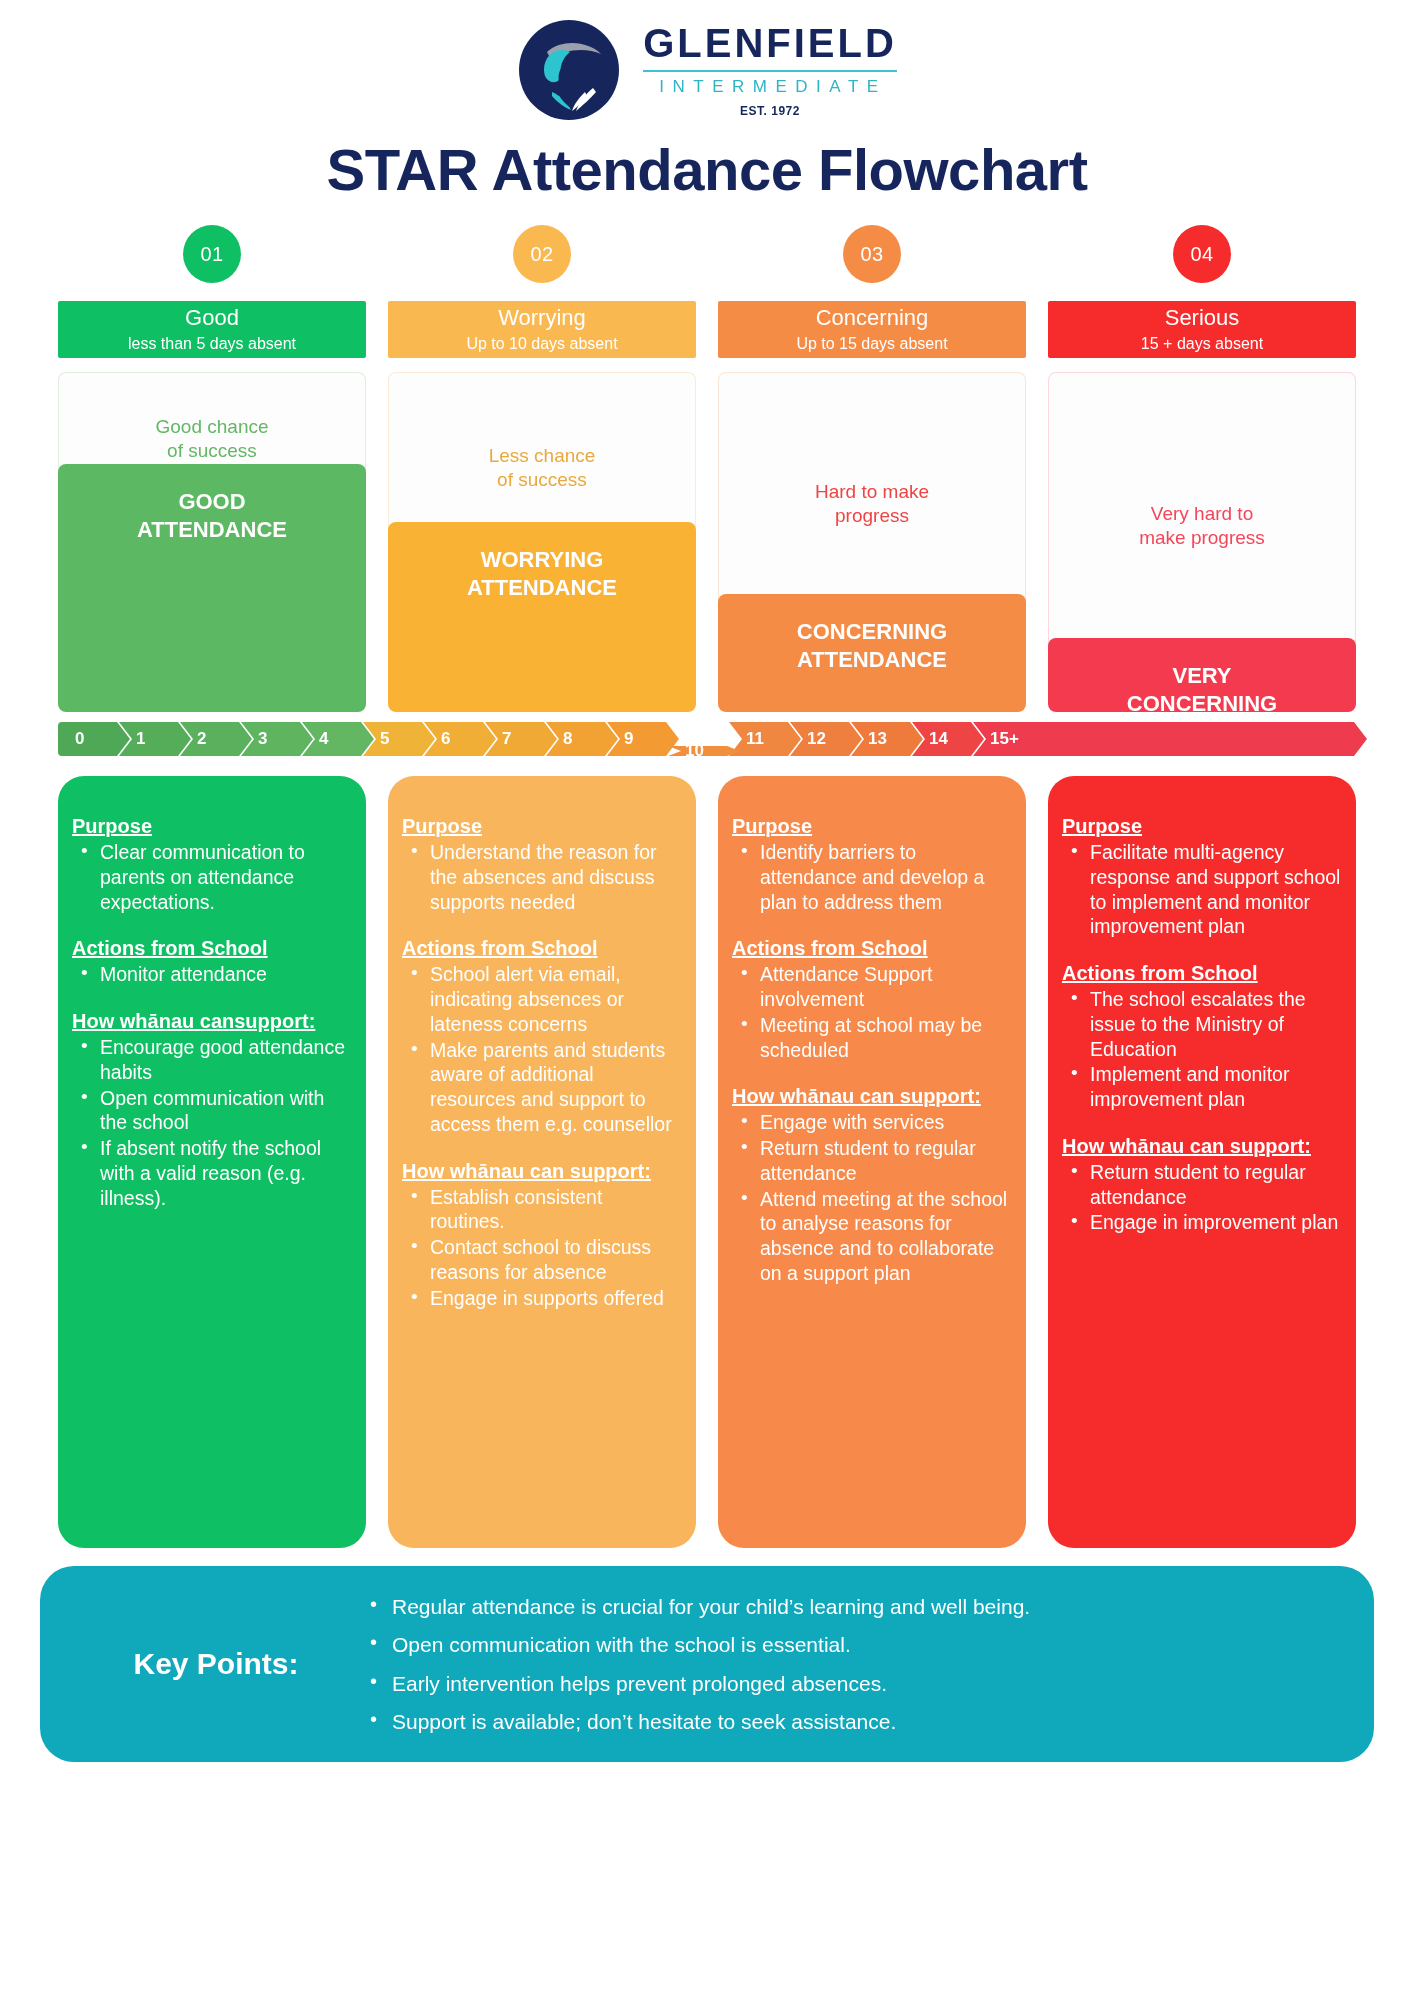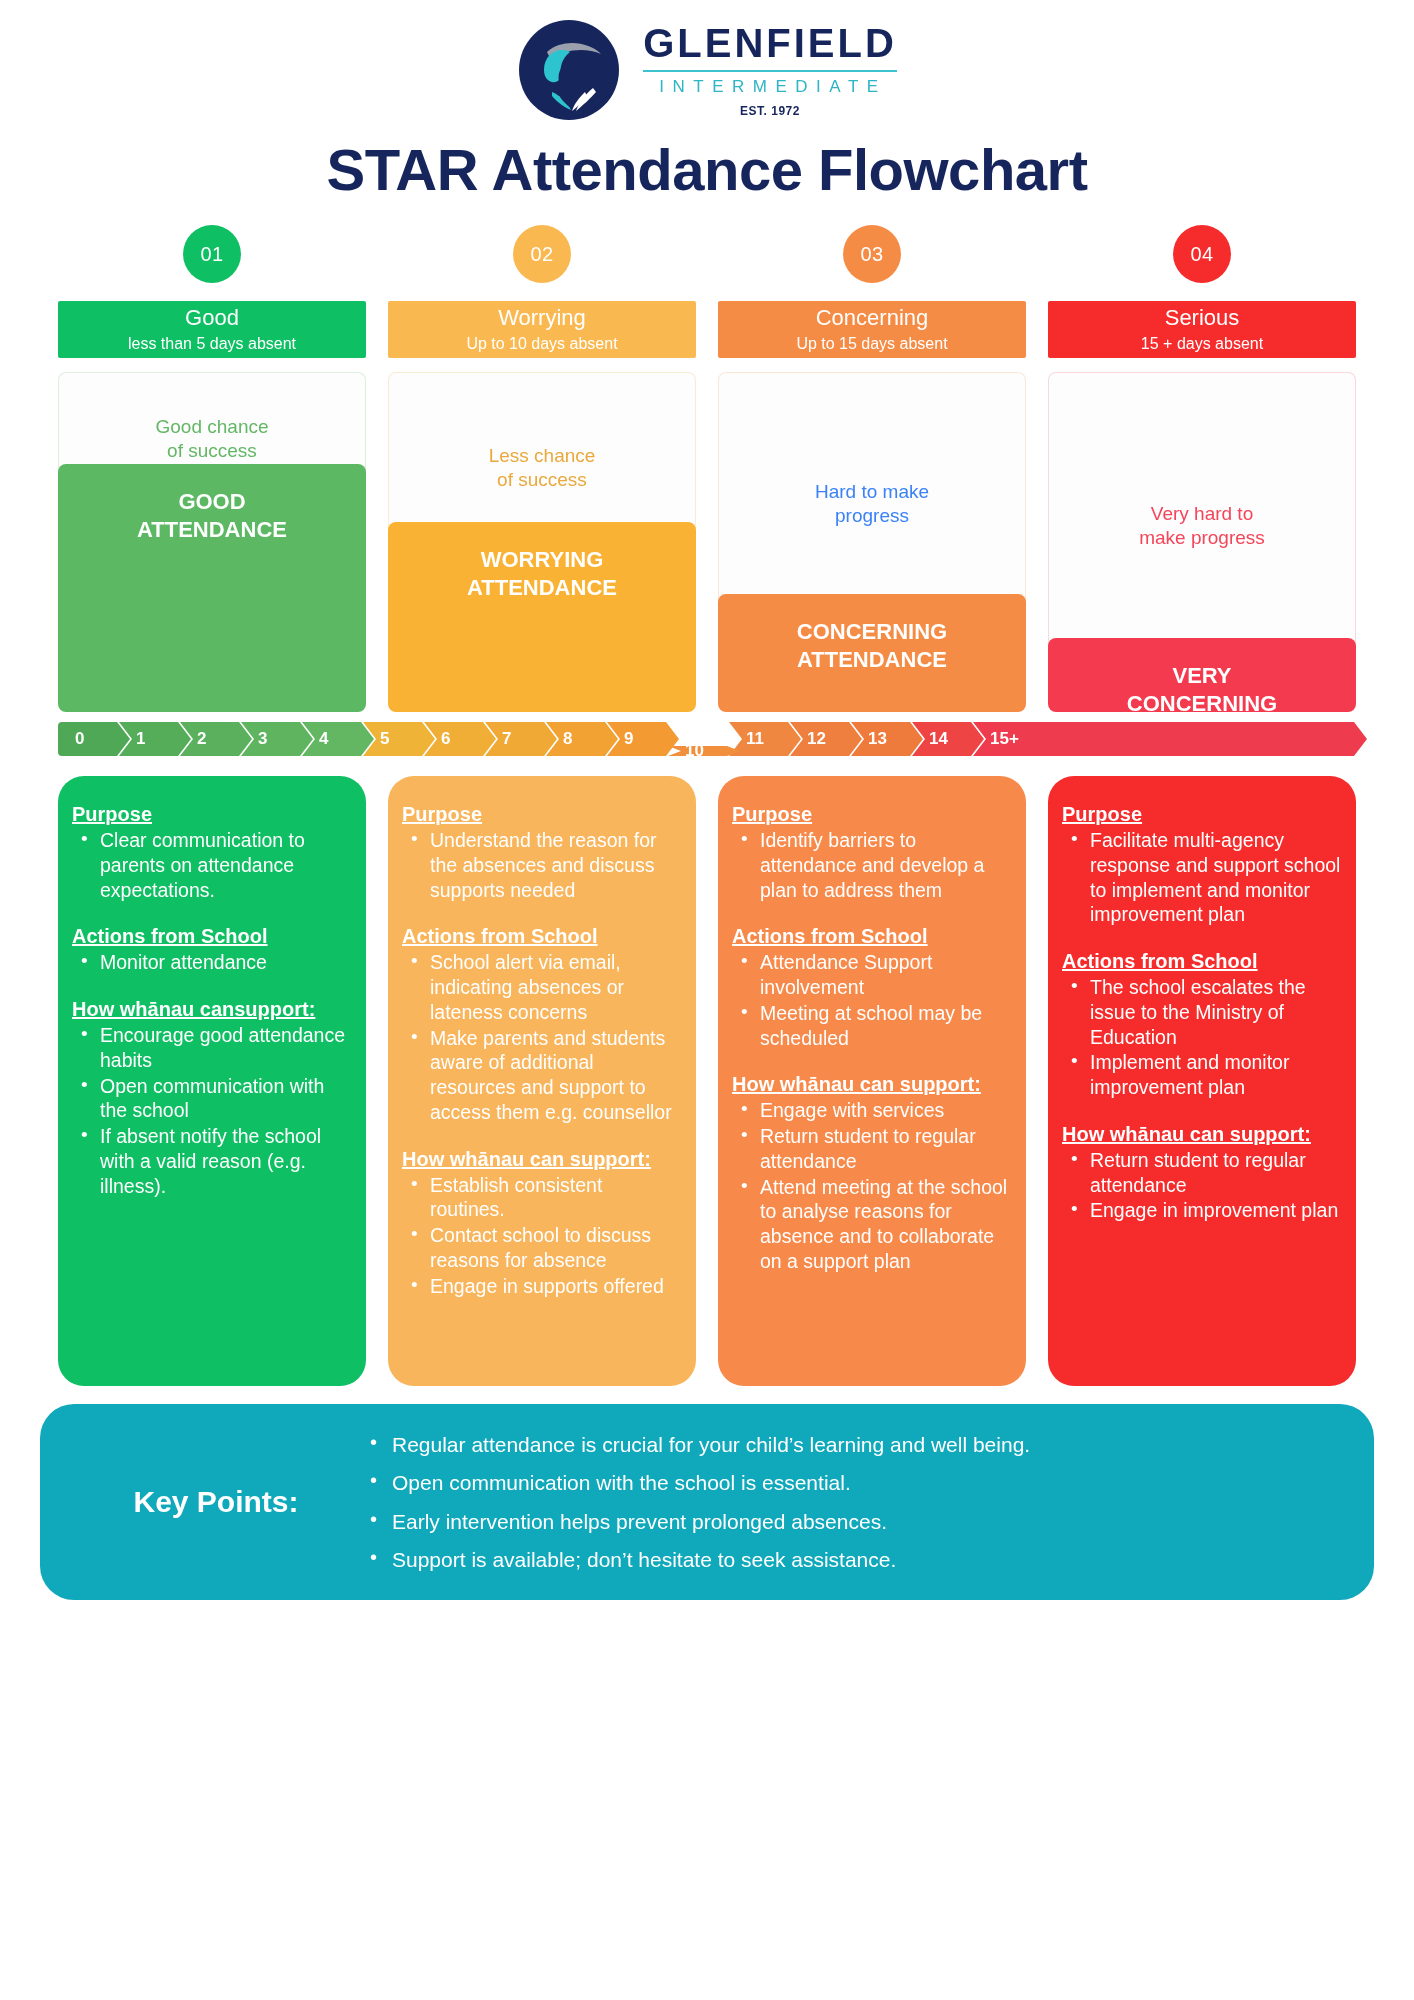--- a/index.html
+++ b/index.html
@@ -95,22 +95,22 @@
   .seg.num { flex: 0 0 72px; }
   .seg.last { flex: 1 1 auto; }
 
   
   .cards {
     display: flex; gap: 22px; padding: 0 58px; margin-top: 20px;
     align-items: stretch;
   }
   .card {
     flex: 1 1 0; min-width: 0; border-radius: 26px;
-    color: #ffffff; padding: 26px 14px 18px 14px;
-    height: 610px; overflow: hidden;
+    color: #ffffff; padding: 38px 14px 18px 14px;
+    height: 772px; overflow: hidden;
   }
   .card h4 {
     font-size: 20px; font-weight: bold; text-decoration: underline;
     margin-bottom: 2px; line-height: 1.2;
   }
   .card h4.spaced { margin-top: 22px; }
   .card ul { list-style: none; margin: 0; padding: 0; }
   .card li {
     font-size: 19.5px; line-height: 1.27;
     padding-left: 28px; position: relative; margin-top: 1px;
@@ -187,21 +187,21 @@
         <div class="att-box" style="background: rgb(249, 178, 51); height: 190px;">WORRYING<br>ATTENDANCE</div>
       </div>
     </div>
     <div class="col">
       <div class="step-badge" style="background: rgb(245, 140, 70);">03</div>
       <div class="band" style="background: rgb(245, 140, 70);">
         <div class="band-title">Concerning</div>
         <div class="band-sub">Up to 15 days absent</div>
       </div>
       <div class="chance-area">
-        <div class="chance-box" style="height: 264px; color: #3b82f6; border: 1px solid rgba(240, 138, 67, 0.2);">Hard to make<br>progress</div>
+        <div class="chance-box" style="height: 264px; color: #ef4444; border: 1px solid rgba(240, 138, 67, 0.2);">Hard to make<br>progress</div>
         <div class="att-box" style="background: rgb(245, 140, 70); height: 118px;">CONCERNING<br>ATTENDANCE</div>
       </div>
     </div>
     <div class="col">
       <div class="step-badge" style="background: rgb(246, 44, 44);">04</div>
       <div class="band" style="background: rgb(246, 44, 44);">
         <div class="band-title">Serious</div>
         <div class="band-sub">15 + days absent</div>
       </div>
       <div class="chance-area">

